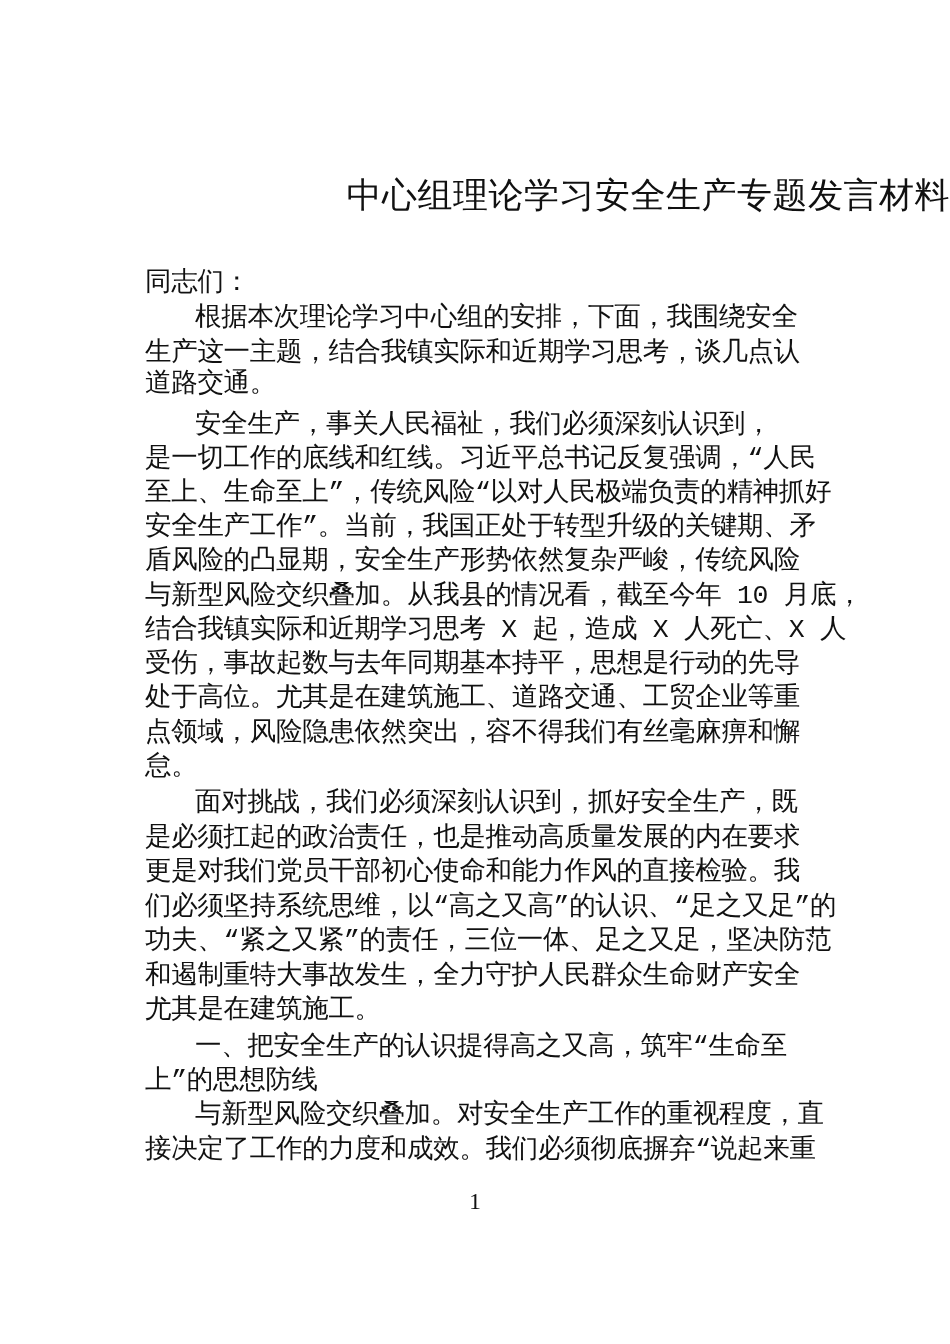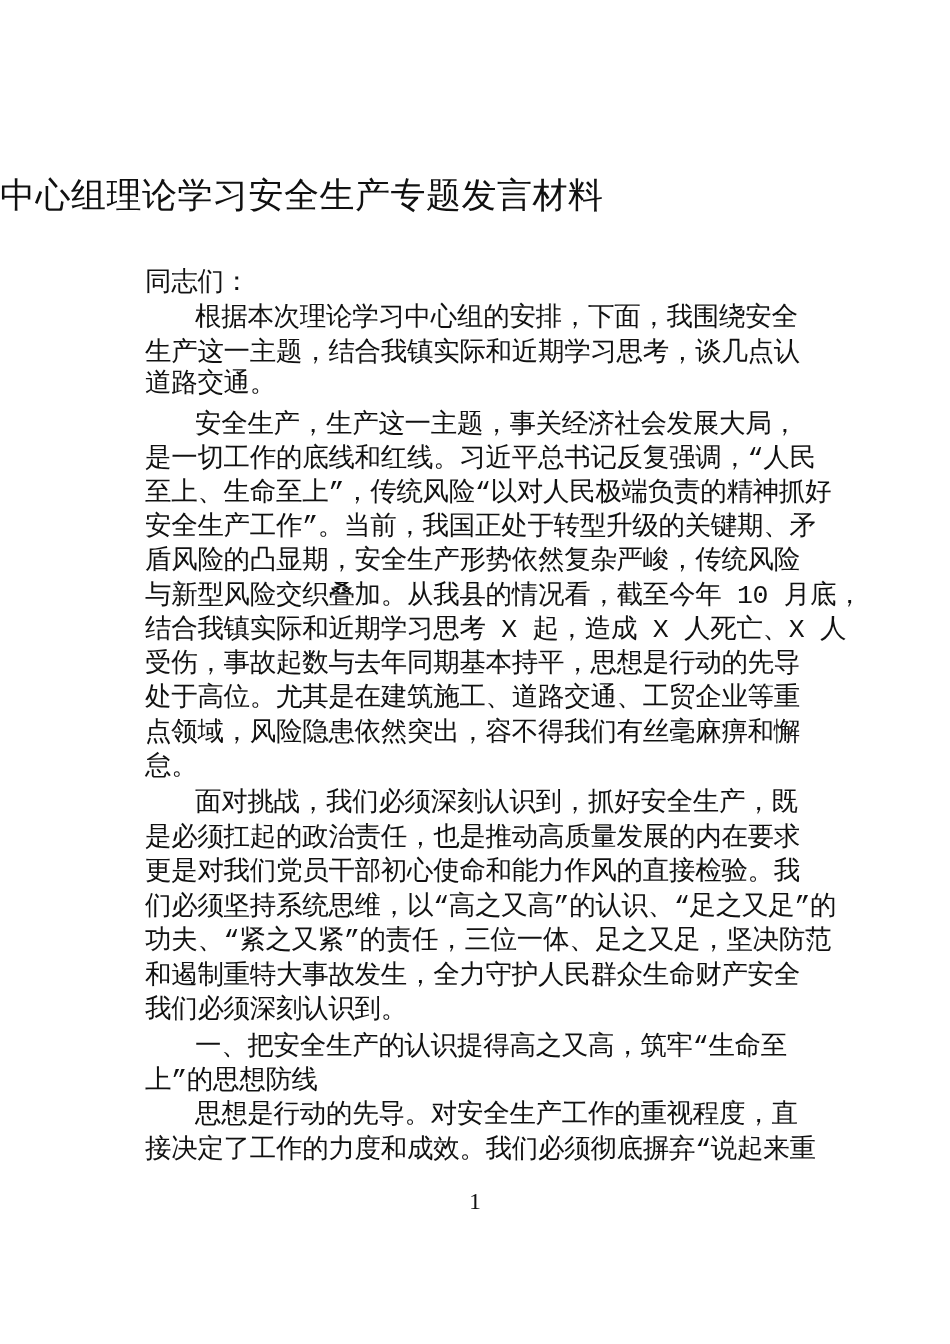--- a/index.html
+++ b/index.html
@@ -1,56 +1,56 @@
 <!DOCTYPE html>
 <html><head>
 <meta charset="utf-8">
 <style>
   html, body { margin: 0; padding: 0; background: #ffffff; }
   body { width: 950px; height: 1344px; position: relative; overflow: hidden;
          font-family: "DejaVu Sans", "Liberation Sans", sans-serif; color: #111; }
-  .title { position: absolute; left: 0; width: 950px; top: 172px; text-align: left;
+  .title { position: absolute; left: 0; width: 950px; top: 172px; text-align: right;
            font-size: 35px; letter-spacing: 0.5px; line-height: 46px; }
   .ln { position: absolute; left: 145px; font-size: 26.5px; line-height: 34px;
         white-space: nowrap; letter-spacing: -0.3px; font-family: Liberation Mono, monospace; }
   .ind { left: 195px; }
   .pagenum { position: absolute; left: 0; width: 950px; top: 1188px; text-align: center;
              font-family: "Liberation Serif", serif; font-size: 24px; }
 </style>
 </head>
 <body>
 
 <div>
   <div class="title">中心组理论学习安全生产专题发言材料</div>
 
   <div class="ln" style="top:266px">同志们：</div>
   <div class="ln ind" style="top:301px">根据本次理论学习中心组的安排，下面，我围绕安全</div>
   <div class="ln" style="top:336px">生产这一主题，结合我镇实际和近期学习思考，谈几点认</div>
   <div class="ln" style="top:367px">道路交通。</div>
 
-  <div class="ln ind" style="top:408px">安全生产，生产这一主题，事关经济社会发展大局，</div>
+  <div class="ln ind" style="top:408px">安全生产，事关人民福祉，我们必须深刻认识到，</div>
   <div class="ln" style="top:442px">是一切工作的底线和红线。习近平总书记反复强调，“人民</div>
   <div class="ln" style="top:476px">至上、生命至上”，传统风险“以对人民极端负责的精神抓好</div>
   <div class="ln" style="top:510px">安全生产工作”。当前，我国正处于转型升级的关键期、矛</div>
   <div class="ln" style="top:544px">盾风险的凸显期，安全生产形势依然复杂严峻，传统风险</div>
   <div class="ln" style="top:579px">与新型风险交织叠加。从我县的情况看，截至今年 10 月底，</div>
   <div class="ln" style="top:613px">结合我镇实际和近期学习思考 X 起，造成 X 人死亡、X 人</div>
   <div class="ln" style="top:647px">受伤，事故起数与去年同期基本持平，思想是行动的先导</div>
   <div class="ln" style="top:681px">处于高位。尤其是在建筑施工、道路交通、工贸企业等重</div>
   <div class="ln" style="top:716px">点领域，风险隐患依然突出，容不得我们有丝毫麻痹和懈</div>
   <div class="ln" style="top:750px">怠。</div>
 
   <div class="ln ind" style="top:786px">面对挑战，我们必须深刻认识到，抓好安全生产，既</div>
   <div class="ln" style="top:821px">是必须扛起的政治责任，也是推动高质量发展的内在要求</div>
   <div class="ln" style="top:855px">更是对我们党员干部初心使命和能力作风的直接检验。我</div>
   <div class="ln" style="top:890px">们必须坚持系统思维，以“高之又高”的认识、“足之又足”的</div>
   <div class="ln" style="top:924px">功夫、“紧之又紧”的责任，三位一体、足之又足，坚决防范</div>
   <div class="ln" style="top:959px">和遏制重特大事故发生，全力守护人民群众生命财产安全</div>
-  <div class="ln" style="top:993px">我们必须深刻认识到。</div>
+  <div class="ln" style="top:993px">尤其是在建筑施工。</div>
 
   <div class="ln ind" style="top:1030px">一、把安全生产的认识提得高之又高，筑牢“生命至</div>
   <div class="ln" style="top:1064px">上”的思想防线</div>
 
-  <div class="ln ind" style="top:1098px">思想是行动的先导。对安全生产工作的重视程度，直</div>
+  <div class="ln ind" style="top:1098px">与新型风险交织叠加。对安全生产工作的重视程度，直</div>
   <div class="ln" style="top:1133px">接决定了工作的力度和成效。我们必须彻底摒弃“说起来重</div>
 
   <div class="pagenum">1</div>
 </div>
 
 </body></html>

